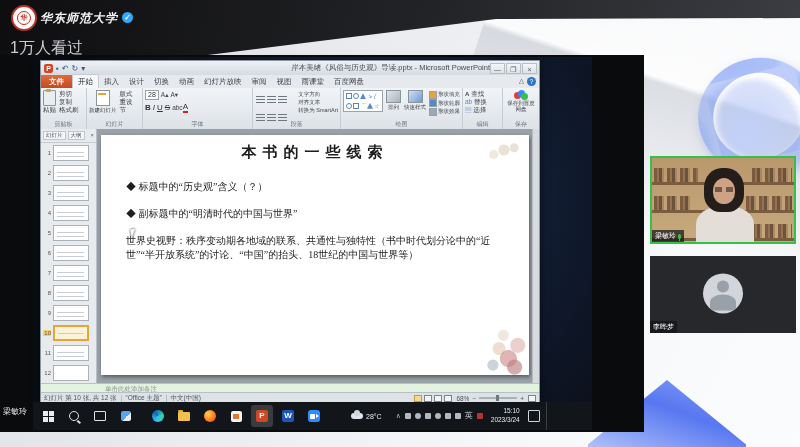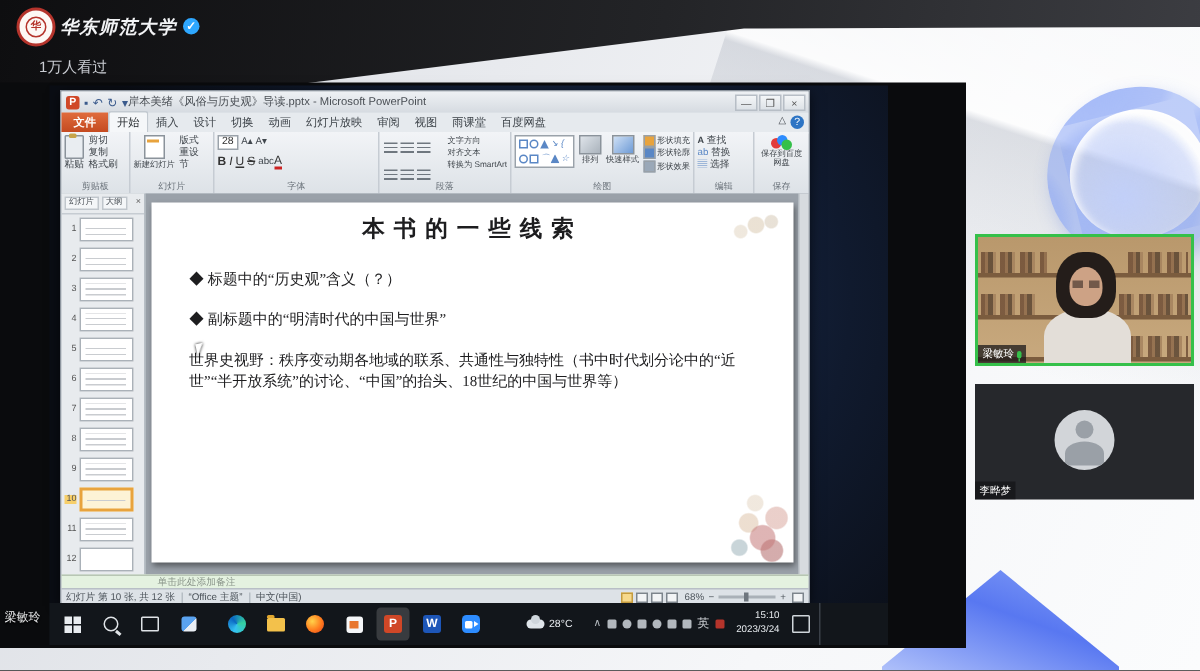--- a/index.html
+++ b/index.html
@@ -24,39 +24,39 @@
   .stream-header{left:0;top:0;width:800px;height:56px;
     background:linear-gradient(100deg,#0e0e10 0%,#232427 55%,#3c3d42 100%);
     clip-path:polygon(0 0,100% 0,100% 18px,62% 19px,25% 56px,0 56px);}
   .uni-logo{left:11px;top:5px;width:22px;height:22px;border-radius:50%;background:#fdf8f5;
     border:2px solid #b5342c;display:flex;align-items:center;justify-content:center;}
   .uni-logo-core{width:12px;height:12px;border-radius:50%;border:1px solid #b5342c;
     color:#b5342c;font-size:7px;line-height:12px;text-align:center;font-weight:bold;}
   .channel-name{left:40px;top:10px;color:#f2f3f5;font-size:12px;font-weight:bold;letter-spacing:1px;font-style:italic;}
   .verified{left:122px;top:12px;width:11px;height:11px;border-radius:50%;background:#2ea7ff;
     color:#fff;font-size:8px;line-height:11px;text-align:center;font-weight:bold;}
-  .viewers{left:10px;top:38px;color:#c9ccd2;font-size:10px;margin-left:16px;}
+  .viewers{left:10px;top:38px;color:#c9ccd2;font-size:16px;}
 
   
   .video-area{left:0;top:55px;width:644px;height:377px;background:#0a0b0d;}
   .sharer-label{left:3px;top:351px;color:#e8e9ea;font-size:8px;text-shadow:0 1px 1px #000;}
 
   .desktop{left:33px;top:2px;width:559px;height:373px;
     background:radial-gradient(circle at 62% 38%,#1d3156 0%,#101a2e 45%,#0a0d14 80%);}
 
   
   .ppt-window{left:7px;top:3px;width:500px;height:342px;background:#cfd5db;
     border:1px solid #8d959e;box-sizing:border-box;box-shadow:0 2px 8px rgba(0,0,0,.6);}
   .titlebar{left:0;top:0;width:100%;height:14px;
     background:linear-gradient(#eef1f4,#d6dbe1);display:flex;align-items:center;}
   .qat{display:flex;align-items:center;gap:3px;padding-left:3px;}
   .qat .pticon{width:9px;height:9px;background:#d04727;border-radius:2px;color:#fff;
     font-size:7px;line-height:9px;text-align:center;font-weight:bold;}
   .qat .gly{font-size:8px;color:#3a5a8c;line-height:9px;}
-  .win-title{flex:1;text-align:left;font-size:7.5px;color:#4a4f55;white-space:nowrap;overflow:hidden;}
+  .win-title{flex:1;text-align:right;font-size:7.5px;color:#4a4f55;white-space:nowrap;overflow:hidden;}
   .win-controls{display:flex;gap:1px;padding-right:2px;}
   .wbtn{width:15px;height:11px;font-size:7px;line-height:11px;text-align:center;color:#555;
     background:linear-gradient(#f4f6f8,#dde2e7);border:1px solid #b7bec6;box-sizing:border-box;}
 
   .tab-row{left:0;top:14px;width:100%;height:13px;background:#e6eaee;border-bottom:1px solid #c3cad1;
     display:flex;align-items:flex-end;}
   .file-tab{background:linear-gradient(#e06b3c,#c44a20);color:#fff;font-size:7.5px;font-weight:bold;
     padding:2px 8px;height:9px;line-height:9px;}
   .rtab{font-size:7.5px;color:#3c4248;padding:2px 5px;height:9px;line-height:9px;}
   .rtab.active{background:#f5f7f9;border:1px solid #c3cad1;border-bottom:none;border-radius:2px 2px 0 0;color:#1f2428;}

